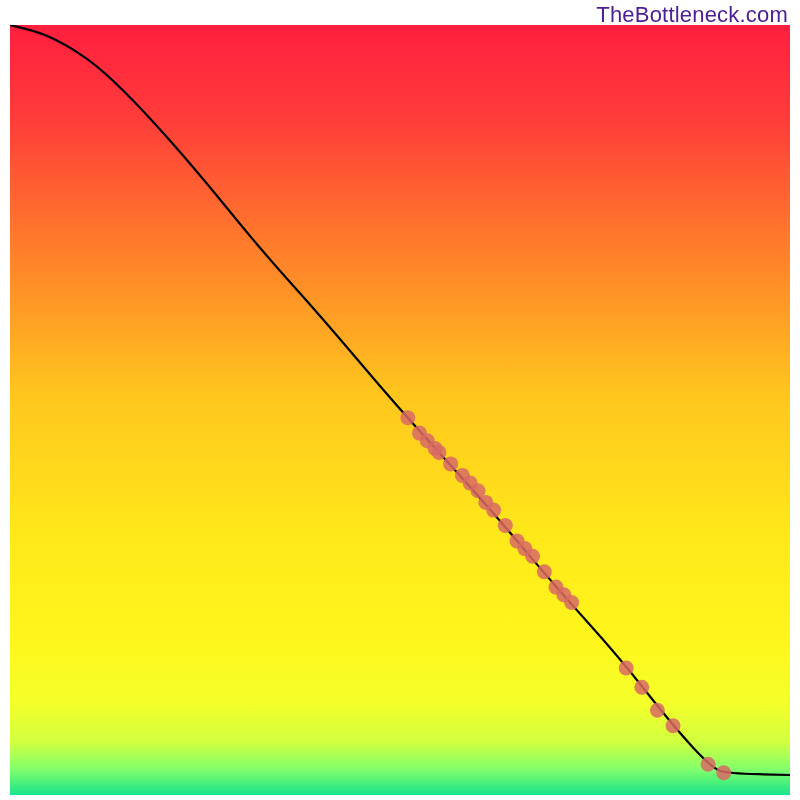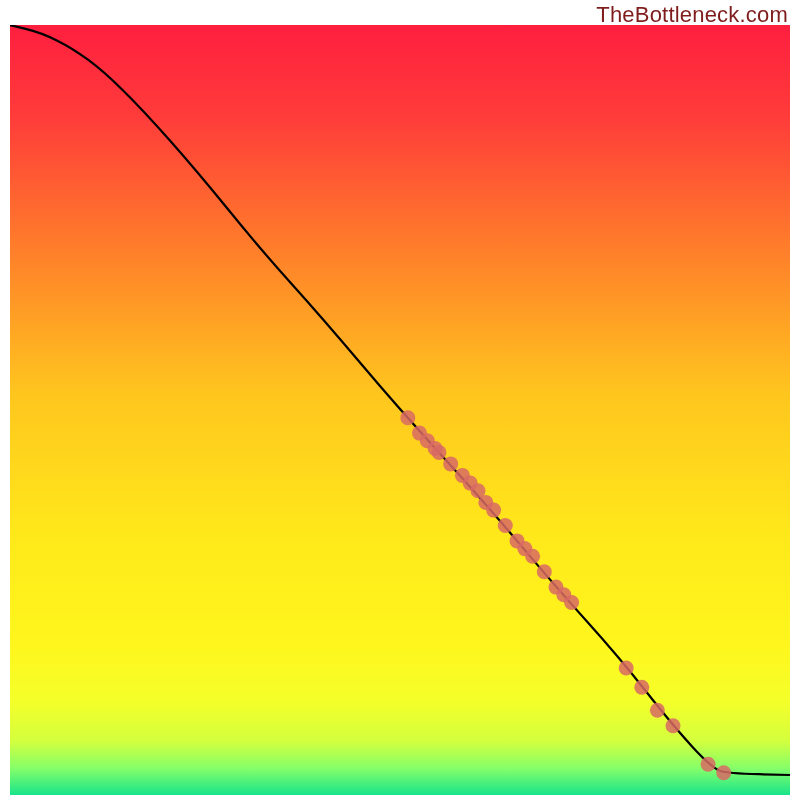--- a/index.html
+++ b/index.html
@@ -34,21 +34,21 @@
     position: absolute;
     left: 0;
     top: 0;
     width: 100%;
     height: 100%;
   }
   .watermark {
     position: absolute;
     top: 2px;
     right: 12px;
-    color: #7f1d1d;
+    color: #4c1d95;
     font-size: 22px;
     font-weight: 500;
     letter-spacing: 0.2px;
   }
 </style>
 </head>
 <body>
 
 <div class="stage">
 

